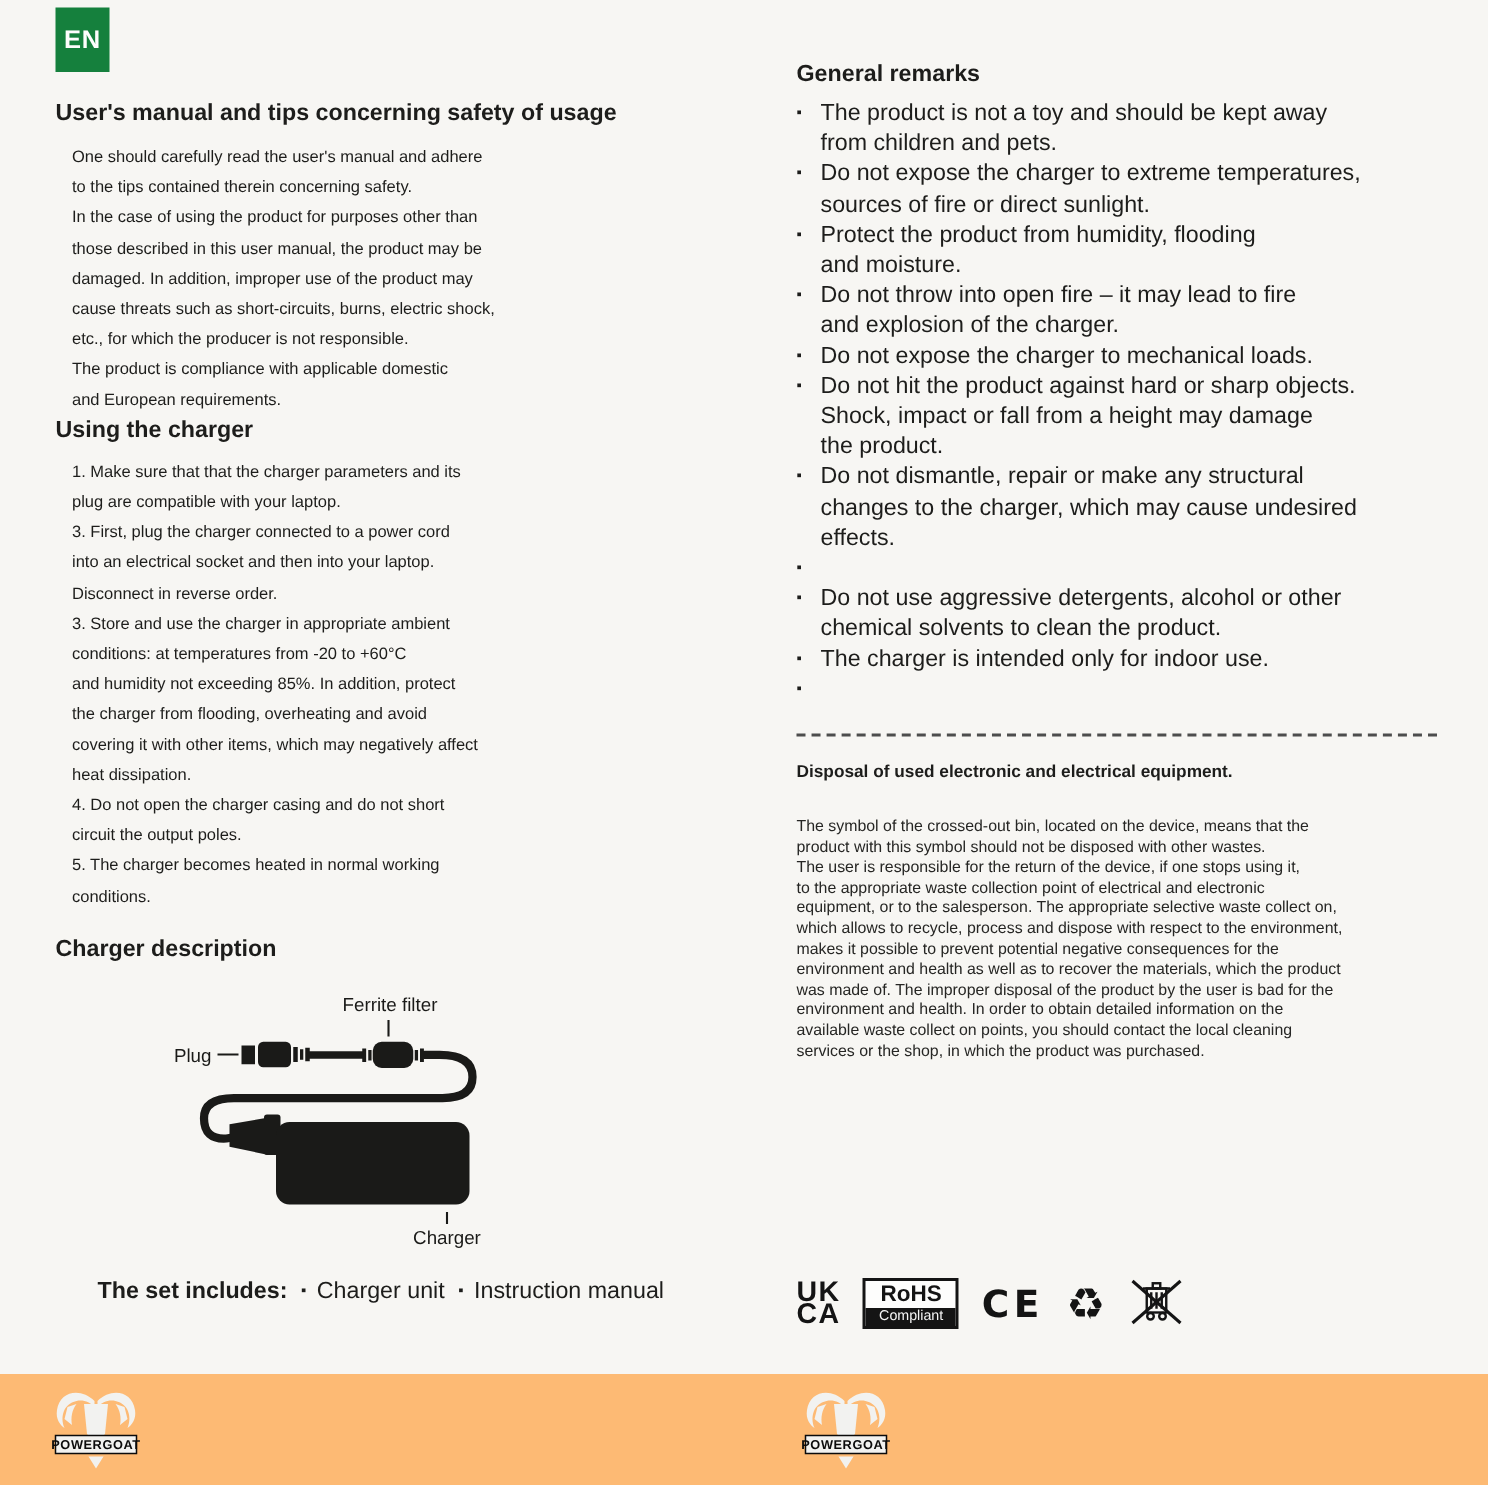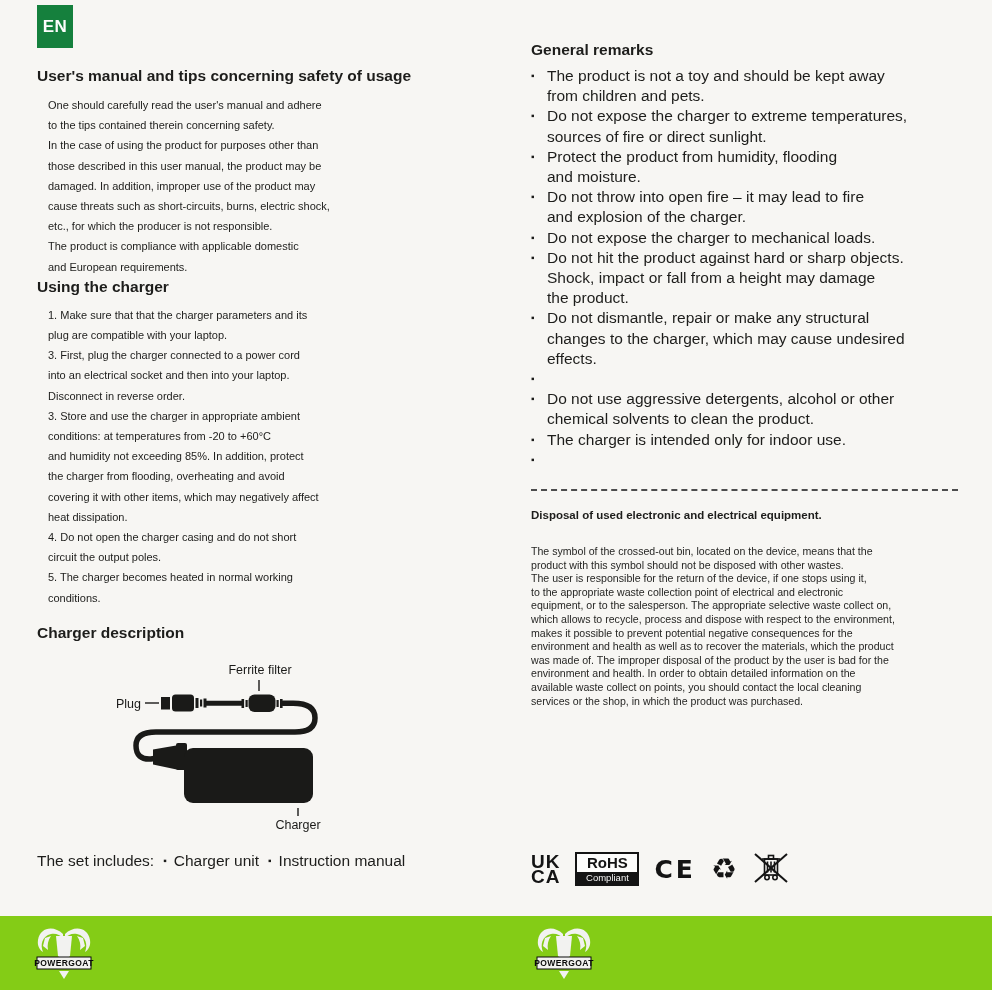--- a/index.html
+++ b/index.html
@@ -19,42 +19,42 @@
   .col-left  { position:absolute; left:37px;  top:66px; width:447px; }
   .col-right { position:absolute; left:531px; top:40px; width:427px; }
   h2.sec { font-size:15.5px; font-weight:700; line-height:20px; }
   .body-text { font-size:11px; line-height:20.2px; white-space:pre-line;margin-left:11px; }
   .para1 { margin-top:9px; }
   .h-using { margin-top:0; }
   .steps { margin-top:8px; }
   .h-desc { margin-top:15px; }
   .diagram { margin-top:15px; display:block; }
   .set-line { margin-top:16px; font-size:15.5px; display:flex; align-items:baseline; gap:9px; }
-  .set-line .lbl { font-weight:400; }
+  .set-line .lbl { font-weight:700;margin-left:28px; }
   .set-item { display:flex; align-items:baseline; gap:7px; }
   .sq { font-size:10px; position:relative; top:-2px; }
   
   .bullets { margin-top:6px; list-style:none; }
   .bullets li { display:flex; gap:8px; font-size:15.5px; line-height:20.2px; }
   .bullets .sq { flex:0 0 8px; line-height:20.2px; top:0; }
   .bullets .txt { white-space:pre-line; }
   .divider { margin-top:19px; border:none; border-top:2px dashed #4d4d4d; height:0; width:100%; }
   .disposal-h { margin-top:17px; font-size:11.5px; font-weight:700; line-height:14px; }
   .fineprint { margin-top:23px; font-size:10.6px; line-height:13.6px; white-space:pre-line; color:#262624; }
   
   .marks { position:absolute; left:531px; top:849px; width:427px; height:40px;
            display:flex; align-items:center; gap:15px; }
   .ukca { font-weight:800; font-size:19px; line-height:15.5px; letter-spacing:1px; color:#141414; }
   .rohs { border:2.5px solid #141414; width:64px; background:#fdfdfc; }
   .rohs-top { font-weight:700; font-size:15px; line-height:18px; text-align:center; color:#141414; }
   .rohs-bot { background:#141414; color:#f5f5f5; font-size:9.5px; line-height:12px; text-align:center; }
   .ce { font-family:"DejaVu Sans", sans-serif; font-size:25px; font-weight:600; letter-spacing:3px; color:#141414; }
   .recycle { font-family:"DejaVu Sans", sans-serif; font-size:29px; color:#141414; line-height:30px; }
   
-  .footer { position:absolute; left:0; top:916px; width:992px; height:74px; background:#84cc16; }
+  .footer { position:absolute; left:0; top:916px; width:992px; height:74px; background:#fdba74; }
   .goat { position:absolute; top:8px; }
   .goat-1 { left:32px; }
   .goat-2 { left:532px; }
 </style>
 </head>
 <body>
 
 <div class="page">
 
   <div class="en-badge">EN</div>

